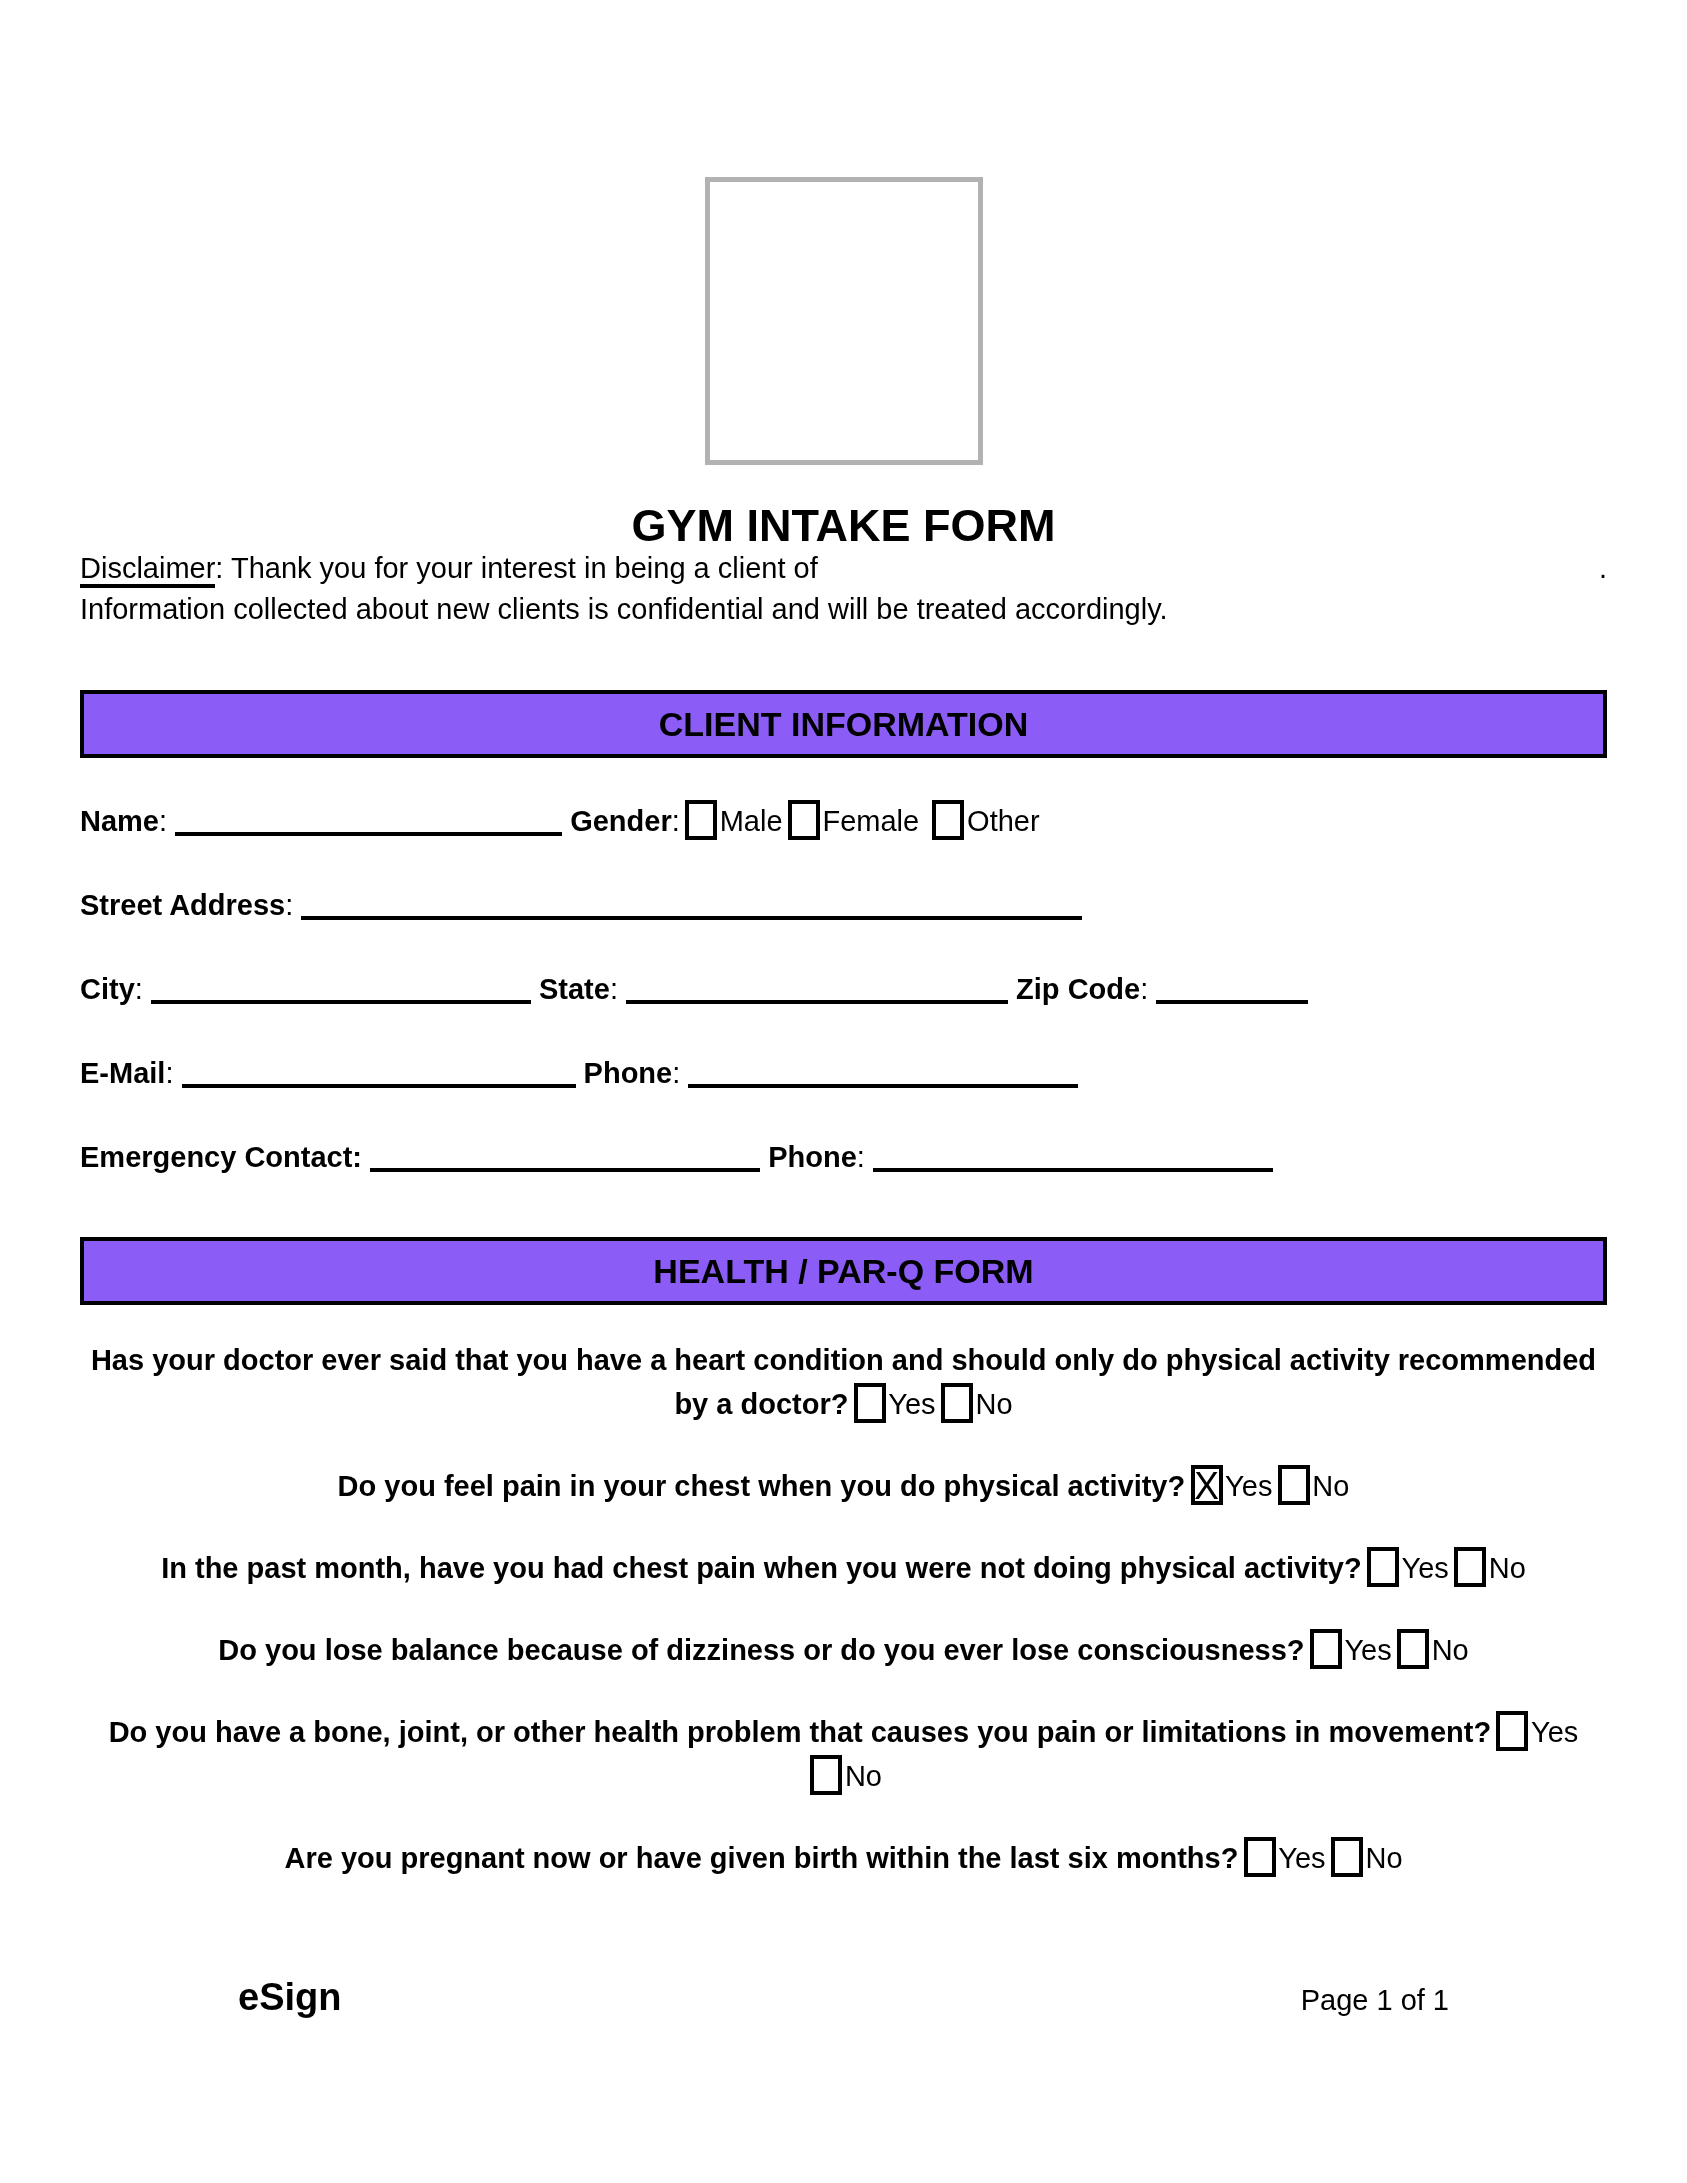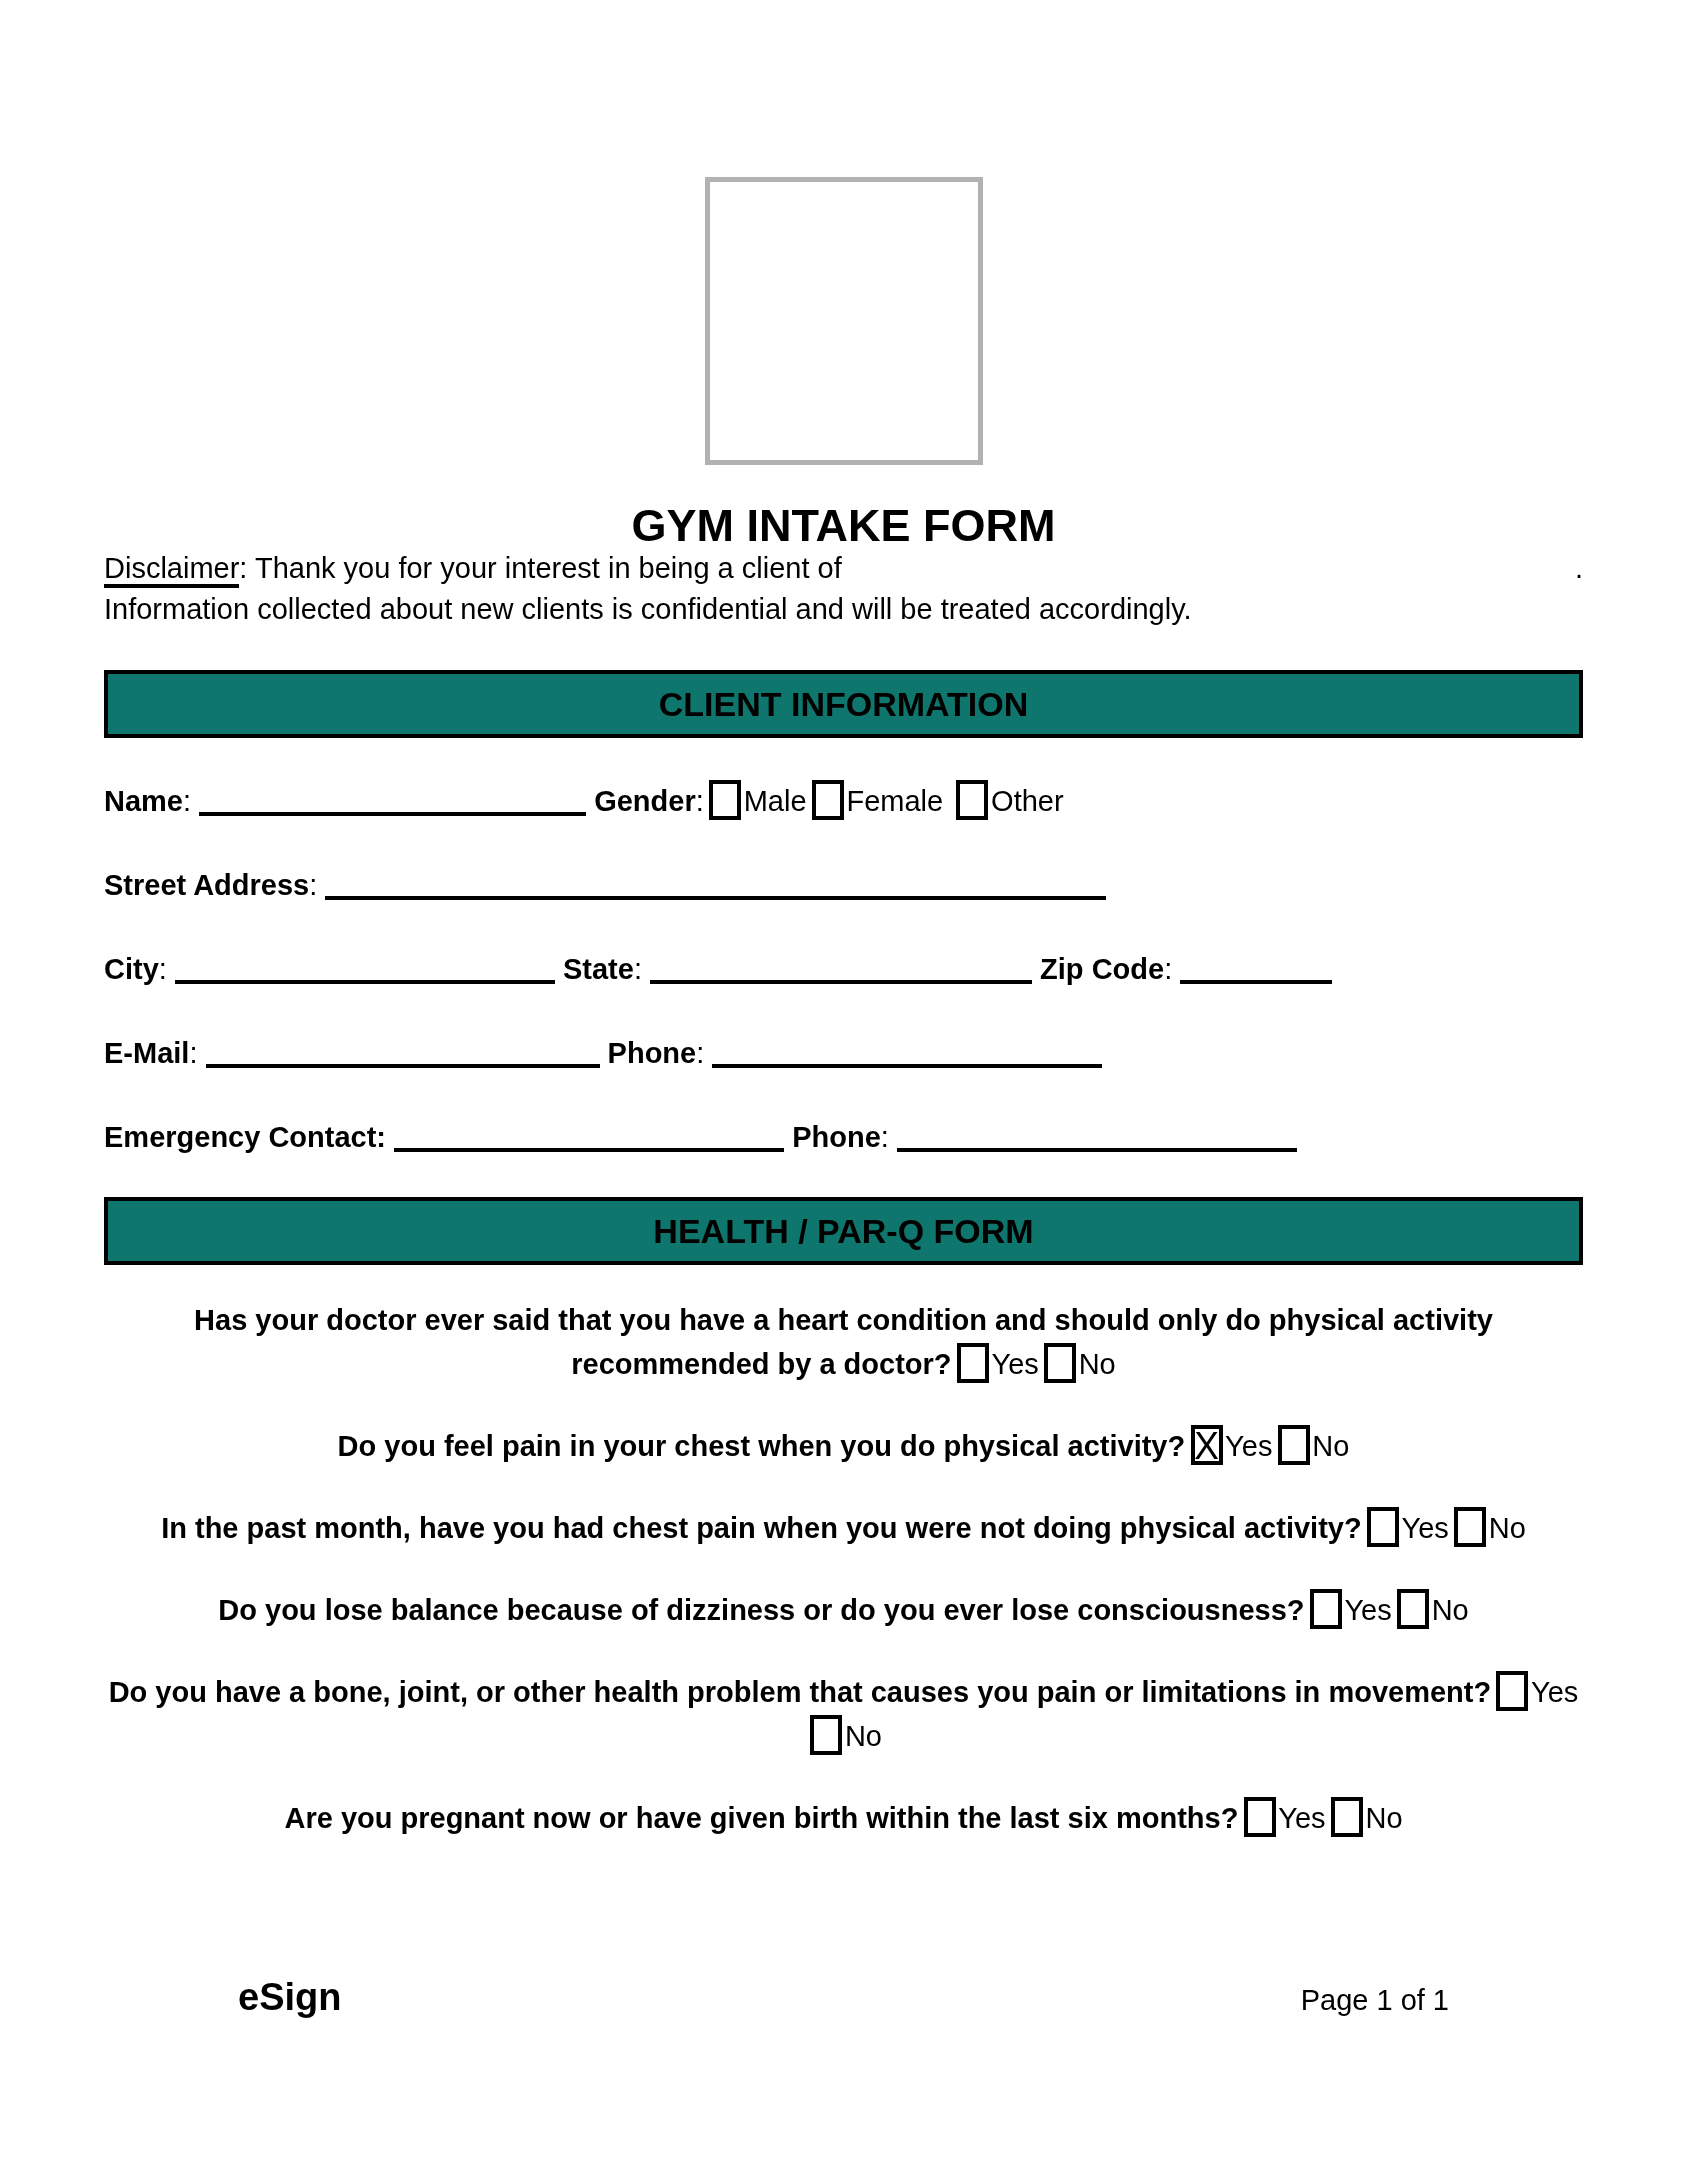--- a/index.html
+++ b/index.html
@@ -3,21 +3,21 @@
 <meta charset="utf-8">
 <style>
   html, body {
     margin: 0; padding: 0;
     width: 1687px; height: 2183px;
     background: #ffffff;
     font-family: "Liberation Sans", sans-serif;
     color: #000;
   }
   .page { position: relative; width: 1687px; height: 2183px; overflow: hidden; }
-  .content { padding: 0 104px; font-size: 29px; }
+  .content { padding: 0 80px; font-size: 29px; }
 
   
   .logo-box {
     box-sizing: border-box;
     width: 278px; height: 288px;
     border: 5.3px solid #b2b2b2;
     margin: 177px auto 0 auto;
     background: #ffffff;
   }
 
@@ -33,26 +33,26 @@
   
   .disclaimer { line-height: 41px; }
   .disc-line1 { display: flex; align-items: baseline; }
   .disc-label { border-bottom: 4px solid #000; }
   .disc-fill { flex: 1 1 auto; }
 
   
   .section-bar {
     box-sizing: border-box;
     border: 4px solid #000;
-    background: #0f766e;
+    background: #8b5cf6;
     text-align: center;
     font-size: 34px;
     font-weight: bold;
     padding: 11.2px 0 10px 0;
-    margin-top: 40px;
+    margin-top: 60px;
   }
 
   
   .form-row { margin-top: 44px; line-height: 40px; }
   .form-row.first { margin-top: 42px; }
   .b { font-weight: bold; }
 
   .blank {
     display: inline-block;
     height: 8px;

